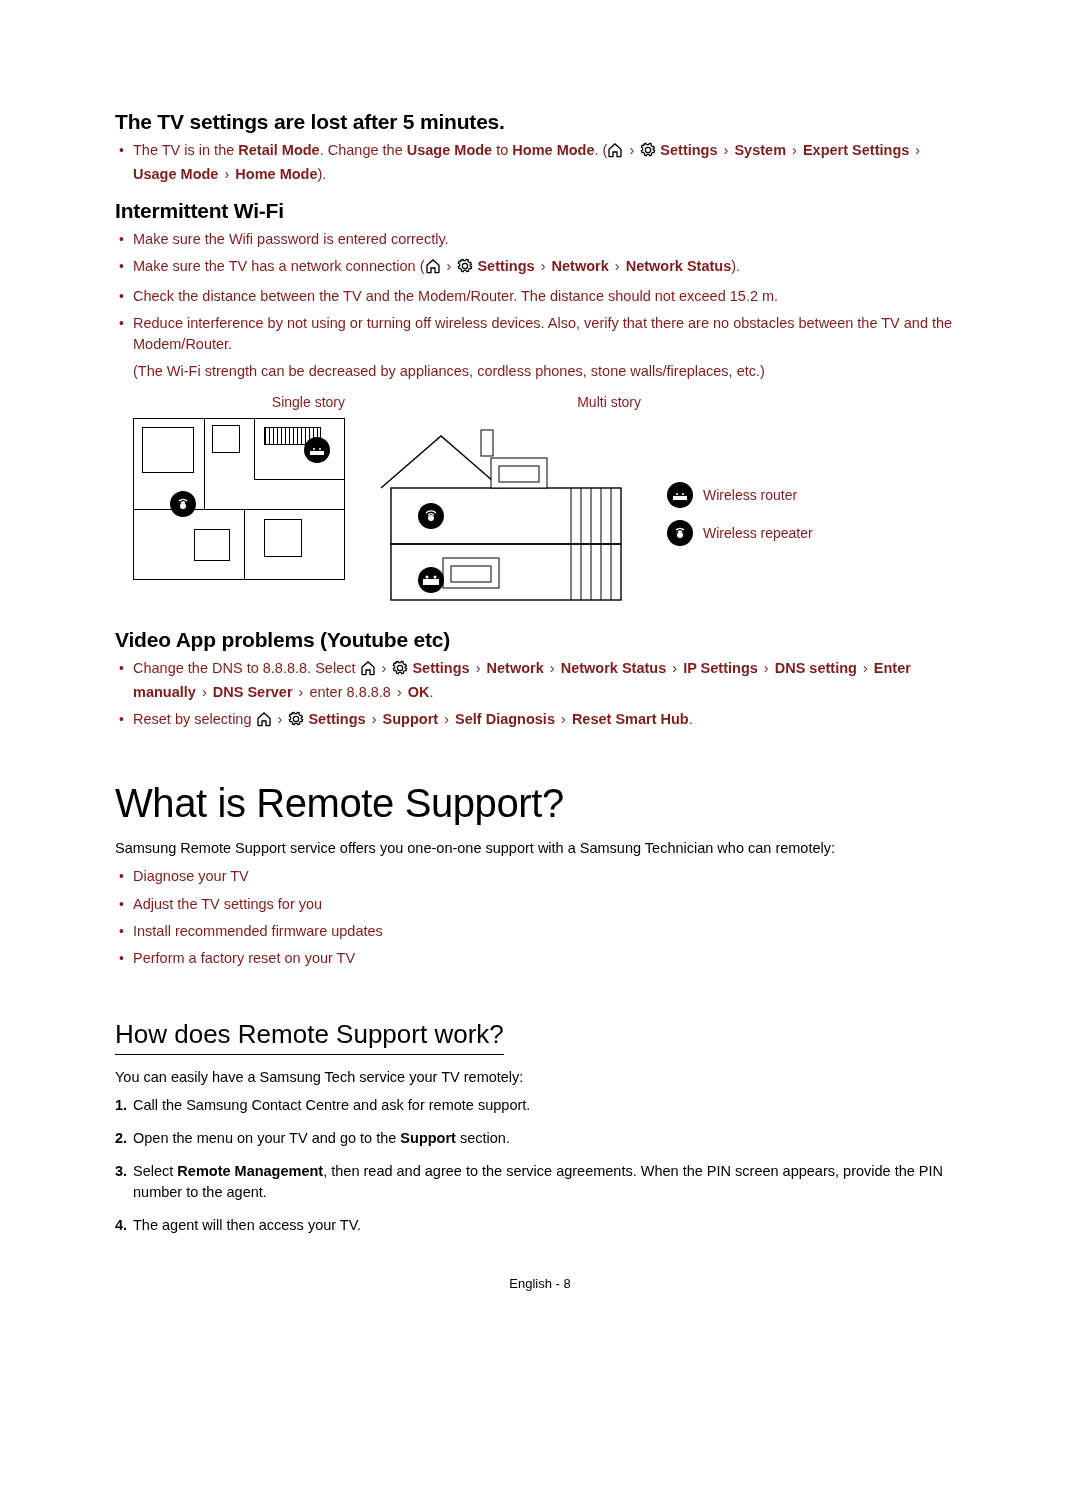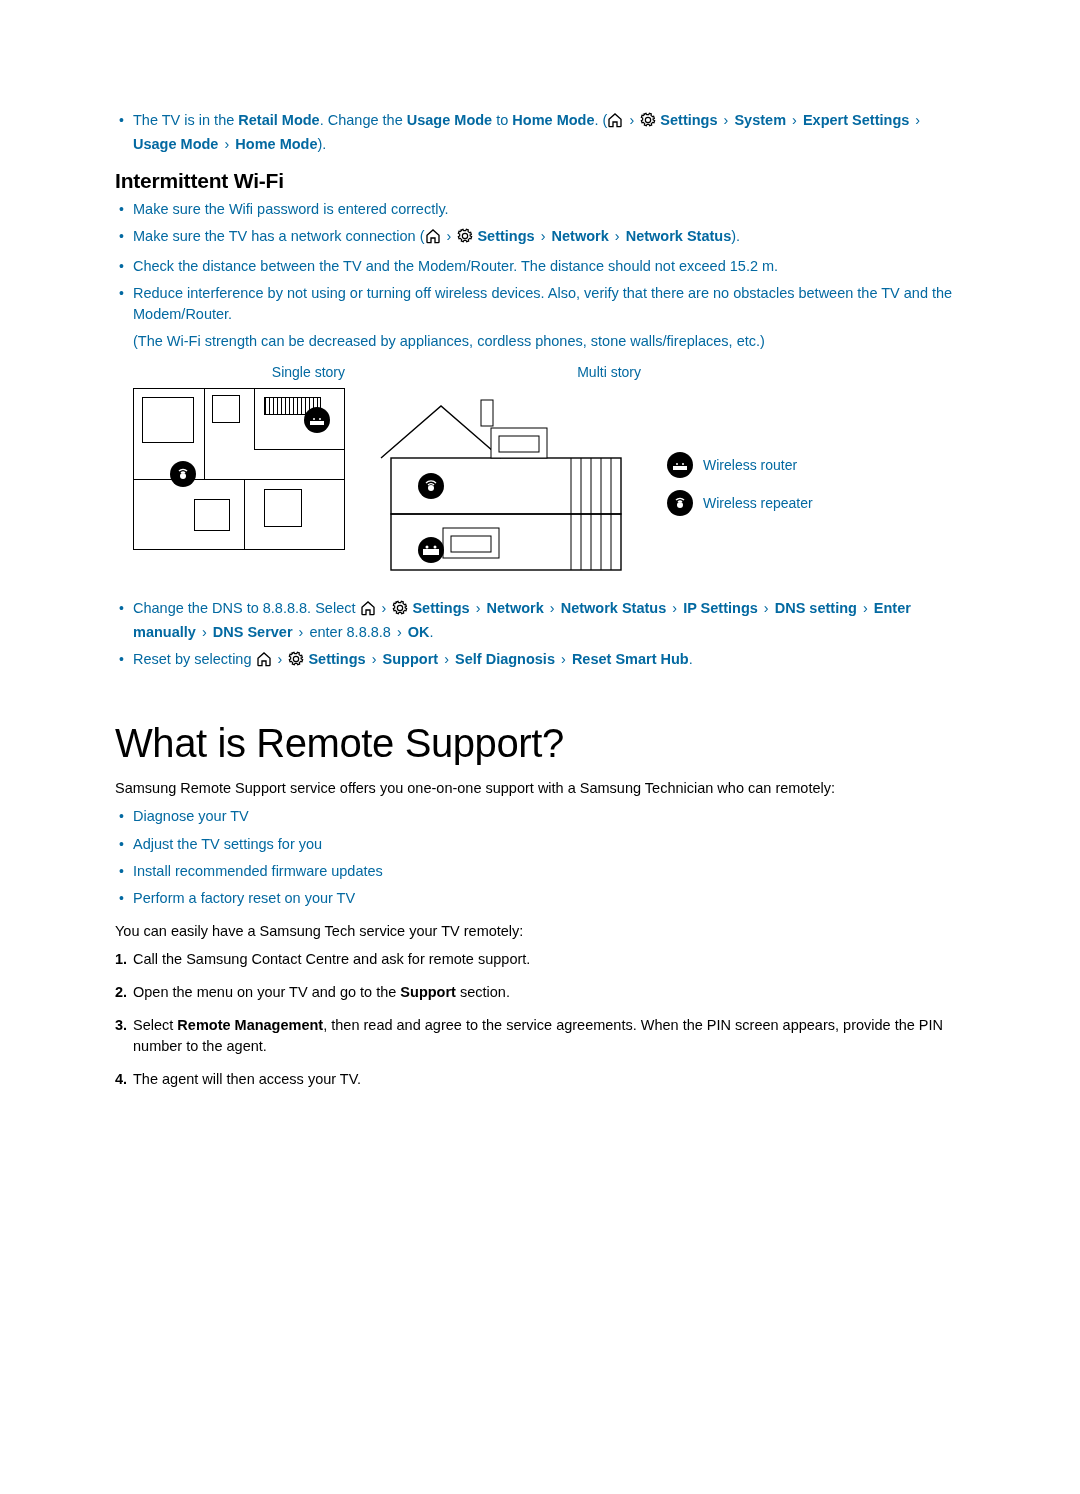--- a/index.html
+++ b/index.html
@@ -36,21 +36,21 @@
   ul.bullets {
     list-style: none;
     padding: 0 0 0 18px;
     margin: 0 0 14px 0;
   }
   ul.bullets > li {
     position: relative;
     font-size: 14.5px;
     line-height: 1.45;
     margin-bottom: 6px;
-    color: #0369a1;
+    color: #7f1d1d;
   }
   ul.bullets > li::before {
     content: "•";
     position: absolute;
     left: -14px;
     top: 0;
     font-size: 14px;
   }
   ol.steps {
     list-style: none;
@@ -153,20 +153,21 @@
     font-size: 13px;
     margin-top: 40px;
   }
 </style>
 </head>
 <body>
 
 <div class="page">
 
   
+  <h3>The TV settings are lost after 5 minutes.</h3>
   <ul class="bullets">
     <li>
       <span>The TV is in the </span><span class="b">Retail Mode</span><span>. Change the </span><span class="b">Usage Mode</span><span> to </span><span class="b">Home Mode</span><span>. (</span><span class="icon-home"><svg viewBox="0 0 24 24">
             <path fill="none" stroke="#000" stroke-width="2" d="M3 11l9-8 9 8v10a1 1 0 0 1-1 1h-5v-7h-6v7H4a1 1 0 0 1-1-1z"></path>
           </svg></span>
       <span class="gt">›</span>
       <span class="icon-gear"><svg viewBox="0 0 24 24">
             <path fill="none" stroke="#000" stroke-width="1.8" d="M12 8a4 4 0 1 0 0 8 4 4 0 0 0 0-8zm8 4l2 1-1 3-2-.5-2 2 .5 2-3 1-1-2h-3l-1 2-3-1 .5-2-2-2-2 .5-1-3 2-1v-3l-2-1 1-3 2 .5 2-2L6 3l3-1 1 2h3l1-2 3 1-.5 2 2 2 2-.5 1 3-2 1z"></path>
           </svg></span>
       <span class="b">Settings</span>
@@ -288,20 +289,21 @@
                 </svg>
               </div>
             <span>Wireless repeater</span>
           </div>
         </div>
       </div>
     </li>
   </ul>
 
   
+  <h3>Video App problems (Youtube etc)</h3>
   <ul class="bullets">
     <li>
       <span>Change the DNS to 8.8.8.8. Select </span><span class="icon-home"><svg viewBox="0 0 24 24">
             <path fill="none" stroke="#000" stroke-width="2" d="M3 11l9-8 9 8v10a1 1 0 0 1-1 1h-5v-7h-6v7H4a1 1 0 0 1-1-1z"></path>
           </svg></span>
       <span class="gt">›</span>
       <span class="icon-gear"><svg viewBox="0 0 24 24">
             <path fill="none" stroke="#000" stroke-width="1.8" d="M12 8a4 4 0 1 0 0 8 4 4 0 0 0 0-8zm8 4l2 1-1 3-2-.5-2 2 .5 2-3 1-1-2h-3l-1 2-3-1 .5-2-2-2-2 .5-1-3 2-1v-3l-2-1 1-3 2 .5 2-2L6 3l3-1 1 2h3l1-2 3 1-.5 2 2 2 2-.5 1 3-2 1z"></path>
           </svg></span>
       <span class="b">Settings</span>
@@ -342,25 +344,27 @@
   <h1>What is Remote Support?</h1>
   <p class="lead">Samsung Remote Support service offers you one-on-one support with a Samsung Technician who can remotely:</p>
   <ul class="bullets">
     <li>Diagnose your TV</li>
     <li>Adjust the TV settings for you</li>
     <li>Install recommended firmware updates</li>
     <li>Perform a factory reset on your TV</li>
   </ul>
 
   
+  <h2>How does Remote Support work?</h2>
   <p class="lead">You can easily have a Samsung Tech service your TV remotely:</p>
   <ol class="steps">
     <li>Call the Samsung Contact Centre and ask for remote support.</li>
     <li>
       <span>Open the menu on your TV and go to the </span><span class="b">Support</span><span> section.</span>
     </li>
     <li>
       <span>Select </span><span class="b">Remote Management</span><span>, then read and agree to the service agreements. When the PIN screen appears, provide the PIN number to the agent.</span>
     </li>
     <li>The agent will then access your TV.</li>
   </ol>
 
+  <div class="footer">English - 8</div>
 </div>
 
 </body></html>

